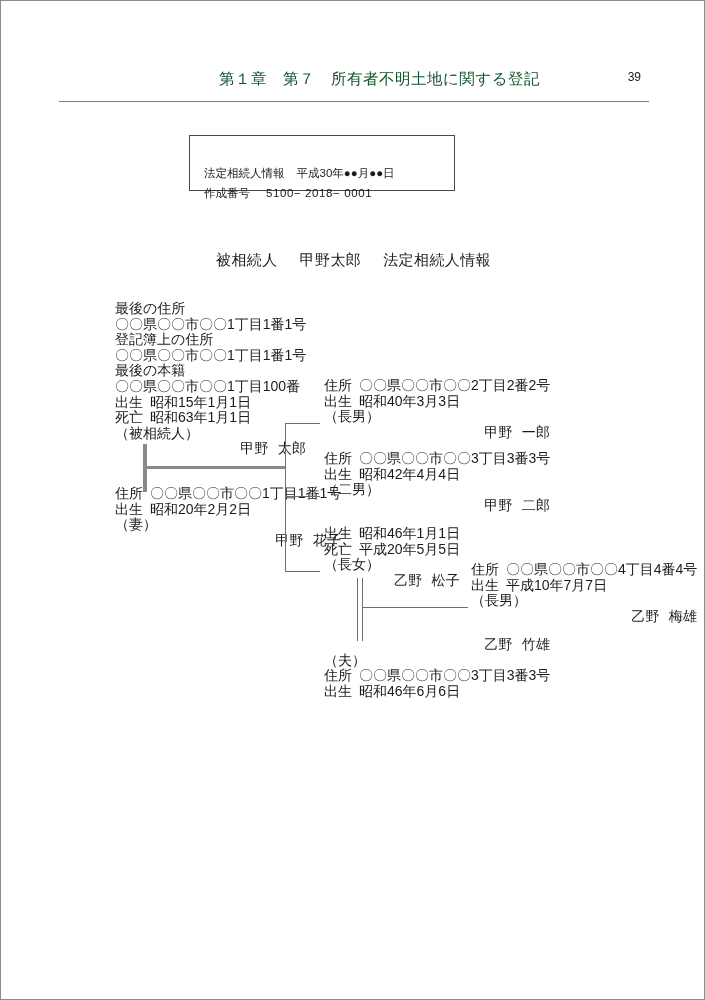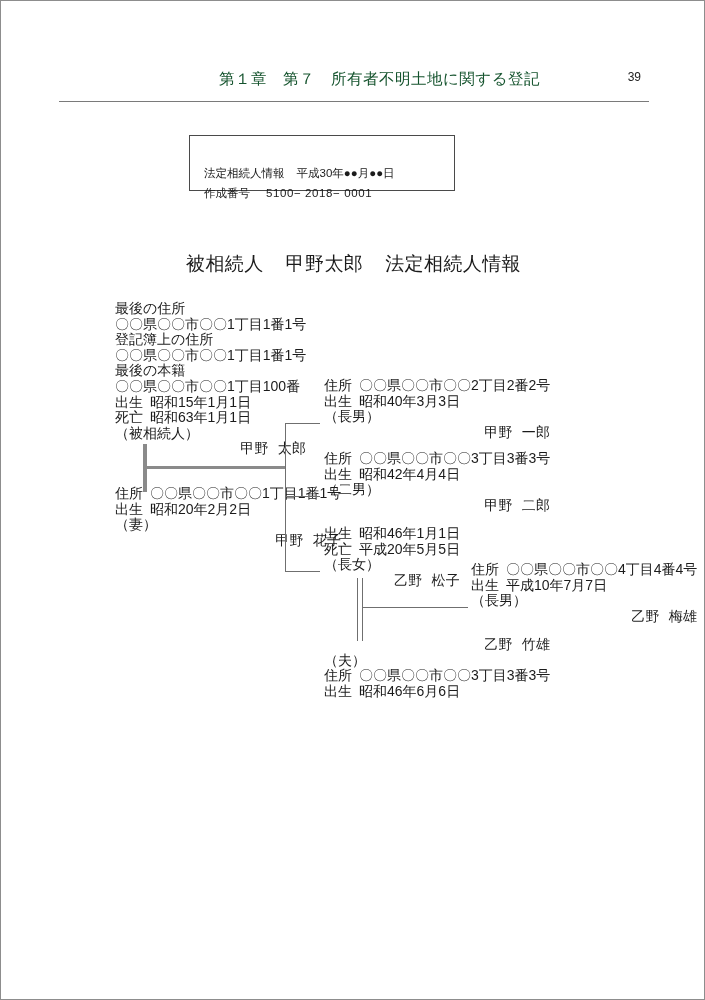--- a/index.html
+++ b/index.html
@@ -77,21 +77,21 @@
   .creation-value { display: inline-block; margin-left: 16px; letter-spacing: 0.6px; }
   .creation-value-tight { display: inline-block; margin-left: 12px; }
 
   
   #doc-title {
     position: absolute;
     left: 0;
     top: 250px;
     width: 705px;
     text-align: center;
-    font-size: 19px;
+    font-size: 15px;
     letter-spacing: 0.4px;
     color: #1b1b1b;
   }
   .title-seg { display: inline-block; }
   .title-gap { display: inline-block; width: 22px; }
 
   
   .person {
     position: absolute;
     font-size: 14px;

